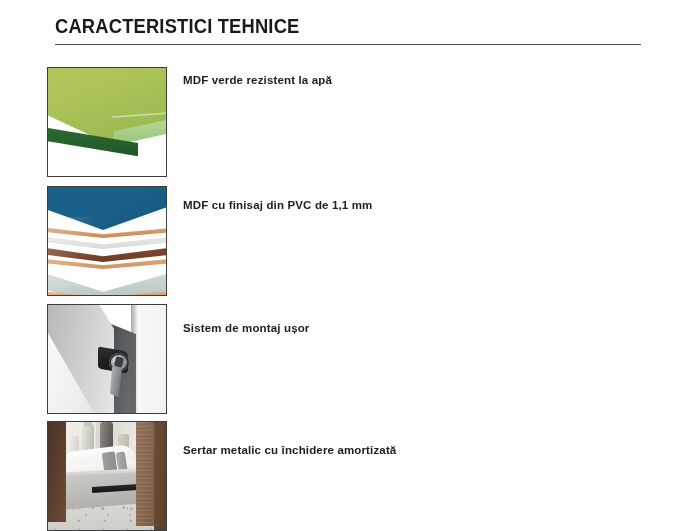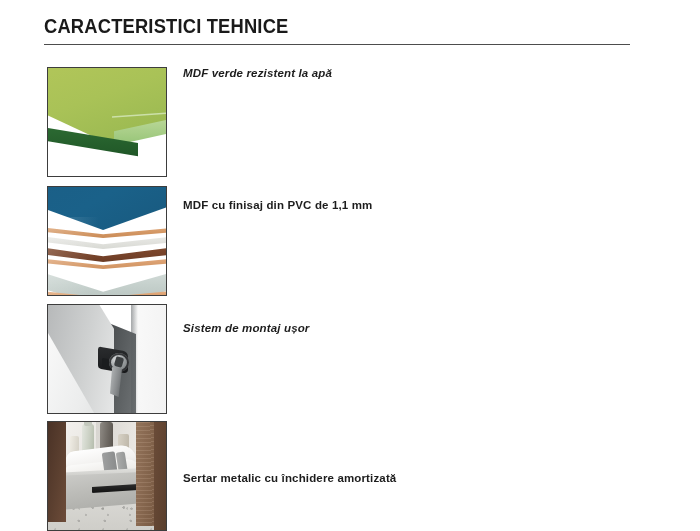--- a/index.html
+++ b/index.html
@@ -12,21 +12,21 @@
     background: #ffffff;
     font-family: "Liberation Sans", sans-serif;
     position: relative;
     overflow: hidden;
     -webkit-font-smoothing: antialiased;
   }
 
   
   .header {
     position: absolute;
-    left: 44px;
+    left: 55px;
     top: 14px;
     width: 586px;
   }
   .page-title {
     font-family: "Liberation Sans", sans-serif;
     font-size: 19.5px;
     font-weight: bold;
     letter-spacing: 0.2px;
     color: #1a1a1a;
     line-height: 24px;
@@ -76,24 +76,24 @@
     white-space: nowrap;
     letter-spacing: 0.15px;
   }
 
   
   #row-0 { top: 67px; }
   #row-1 { top: 186px; }
   #row-2 { top: 304px; }
   #row-3 { top: 421px; }
 
-  #row-0 .feature-label { top: 0; font-style: italic; }
+  #row-0 .feature-label { top: 7px; }
   #row-1 .feature-label { top: 13px; }
-  #row-2 .feature-label { top: 18px; font-style: italic; }
-  #row-3 .feature-label { top: 23px; margin-top: 28px; }
+  #row-2 .feature-label { top: 18px; }
+  #row-3 .feature-label { top: 23px; }
 
   
   .mdf-green {
     position: absolute;
     inset: 0;
     background: #ffffff;
   }
   .mdf-green .top-face {
     position: absolute;
     left: -16px;

